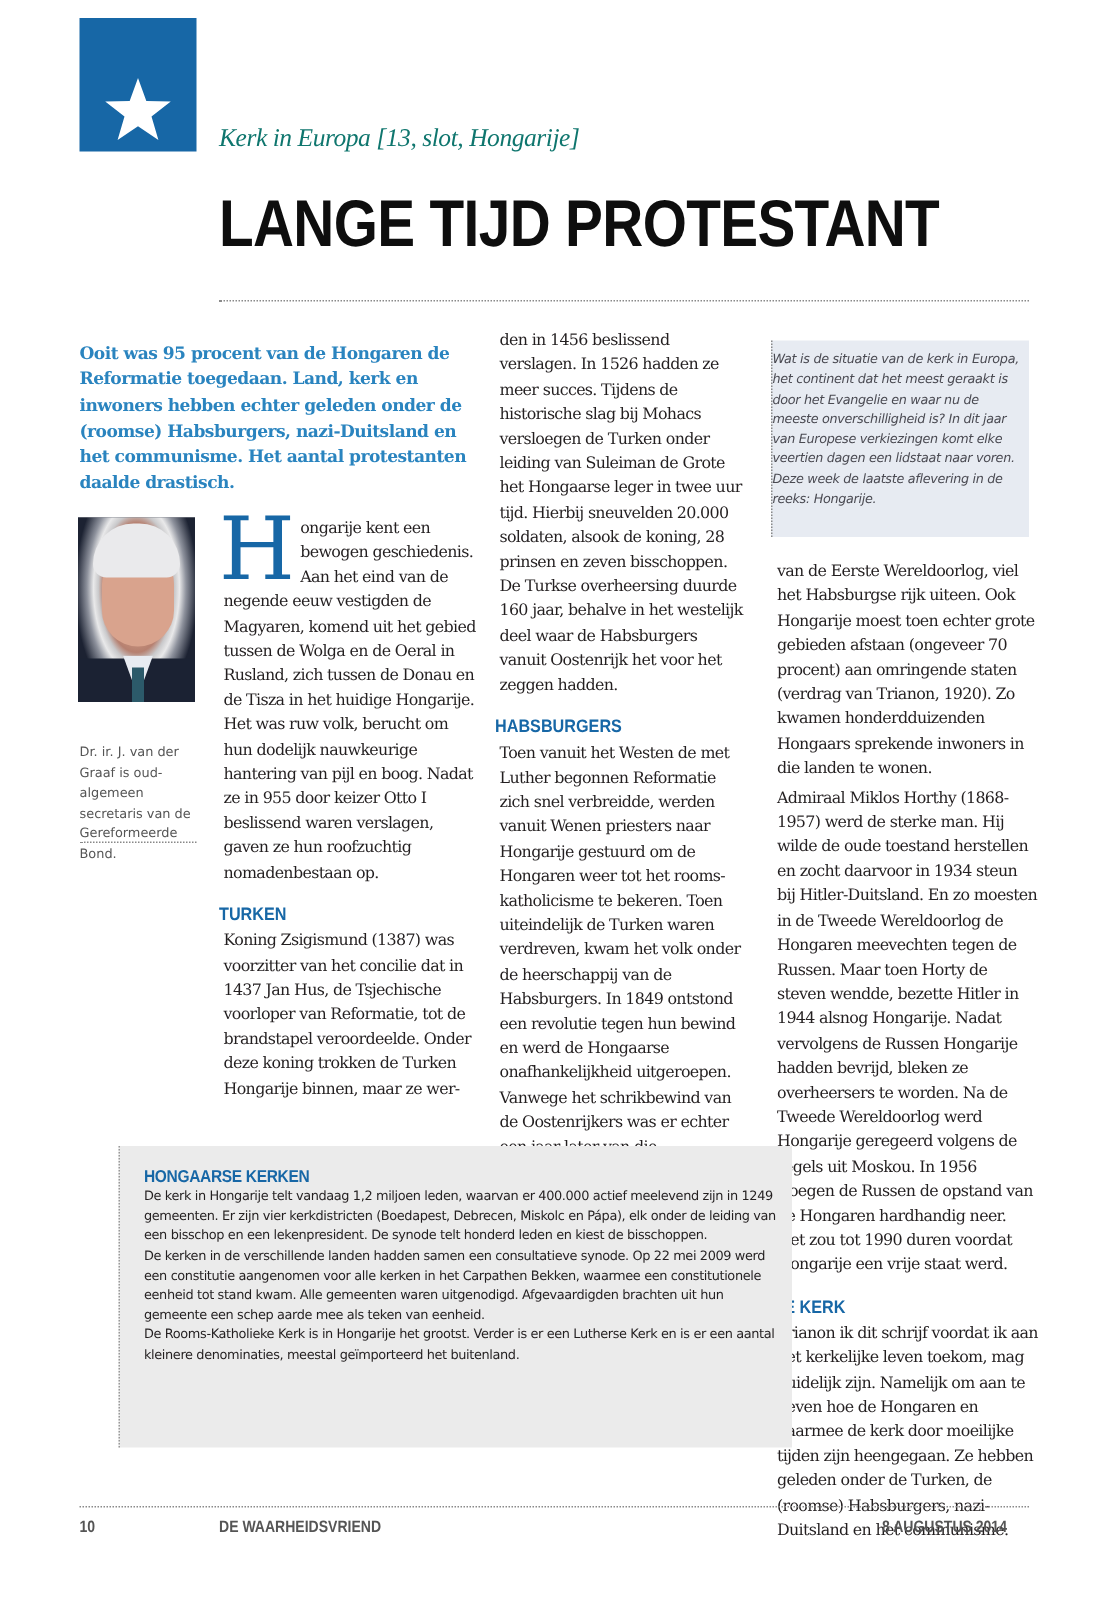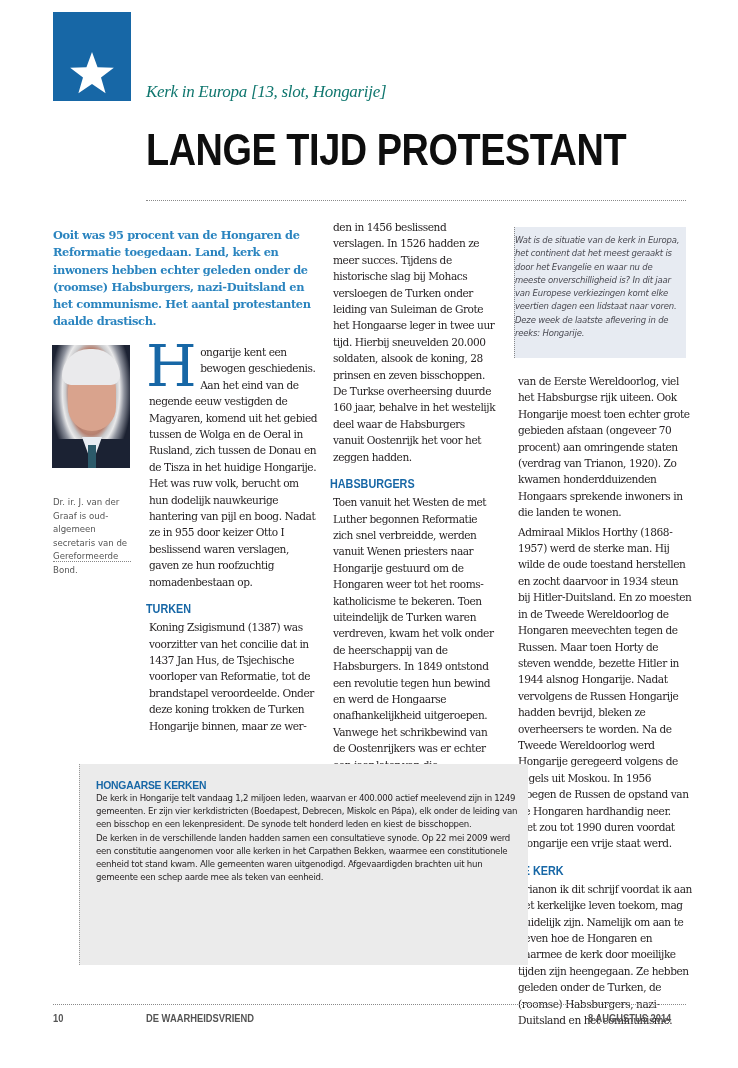--- a/index.html
+++ b/index.html
@@ -93,18 +93,19 @@
   <p>van de Eerste Wereldoorlog, viel het Habsburgse rijk uiteen. Ook Hongarije moest toen echter grote gebieden afstaan (ongeveer 70 procent) aan omringende staten (verdrag van Trianon, 1920). Zo kwamen honderdduizenden Hongaars sprekende inwoners in die landen te wonen.</p>
   <p>Admiraal Miklos Horthy (1868-1957) werd de sterke man. Hij wilde de oude toestand herstellen en zocht daarvoor in 1934 steun bij Hitler-Duitsland. En zo moesten in de Tweede Wereldoorlog de Hongaren meevechten tegen de Russen. Maar toen Horty de steven wendde, bezette Hitler in 1944 alsnog Hongarije. Nadat vervolgens de Russen Hongarije hadden bevrijd, bleken ze overheersers te worden. Na de Tweede Wereldoorlog werd Hongarije geregeerd volgens de regels uit Moskou. In 1956 sloegen de Russen de opstand van de Hongaren hardhandig neer. Het zou tot 1990 duren voordat Hongarije een vrije staat werd.</p>
   <div class="subhead">DE KERK</div>
   <p>Trianon ik dit schrijf voordat ik aan het kerkelijke leven toekom, mag duidelijk zijn. Namelijk om aan te geven hoe de Hongaren en daarmee de kerk door moeilijke tijden zijn heengegaan. Ze hebben geleden onder de Turken, de (roomse) Habsburgers, nazi-Duitsland en het communisme.</p>
 </div>
 
 <div class="greybox">
   <h3>HONGAARSE KERKEN</h3>
   <p>De kerk in Hongarije telt vandaag 1,2 miljoen leden, waarvan er 400.000 actief meelevend zijn in 1249 gemeenten. Er zijn vier kerkdistricten (Boedapest, Debrecen, Miskolc en Pápa), elk onder de leiding van een bisschop en een lekenpresident. De synode telt honderd leden en kiest de bisschoppen.</p>
   <p>De kerken in de verschillende landen hadden samen een consultatieve synode. Op 22 mei 2009 werd een constitutie aangenomen voor alle kerken in het Carpathen Bekken, waarmee een constitutionele eenheid tot stand kwam. Alle gemeenten waren uitgenodigd. Afgevaardigden brachten uit hun gemeente een schep aarde mee als teken van eenheid.</p>
+  <p>De Rooms-Katholieke Kerk is in Hongarije het grootst. Verder is er een Lutherse Kerk en is er een aantal kleinere denominaties, meestal geïmporteerd het buitenland.</p>
 </div>
 
 <div class="footer-rule"></div>
 <div class="footer footer-page">10</div>
 <div class="footer footer-pub">DE WAARHEIDSVRIEND</div>
 <div class="footer footer-date">8 AUGUSTUS 2014</div>
 
 </body></html>

